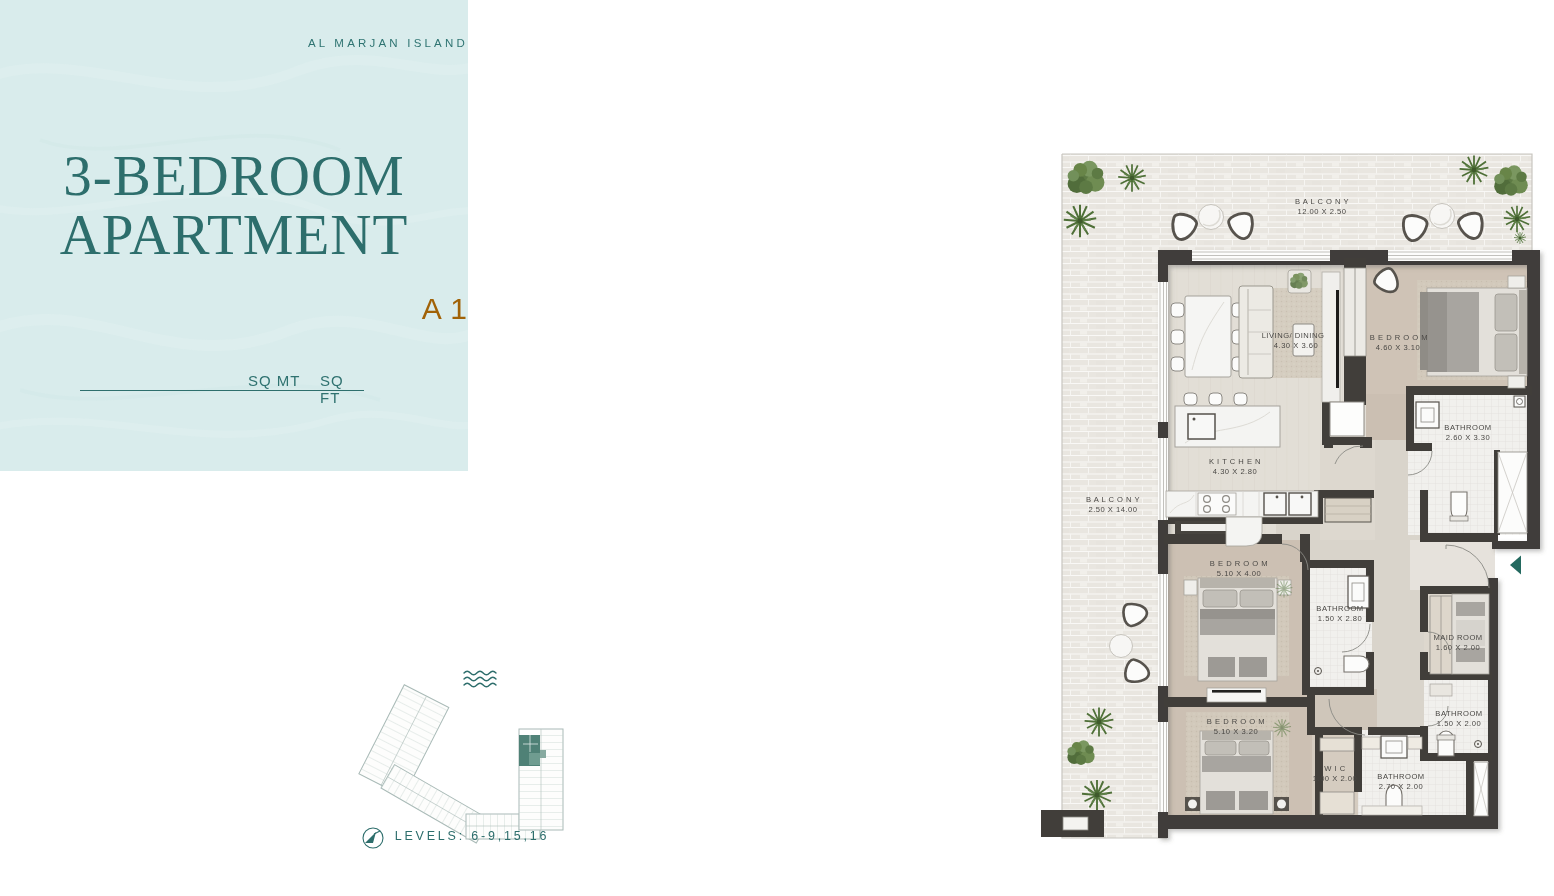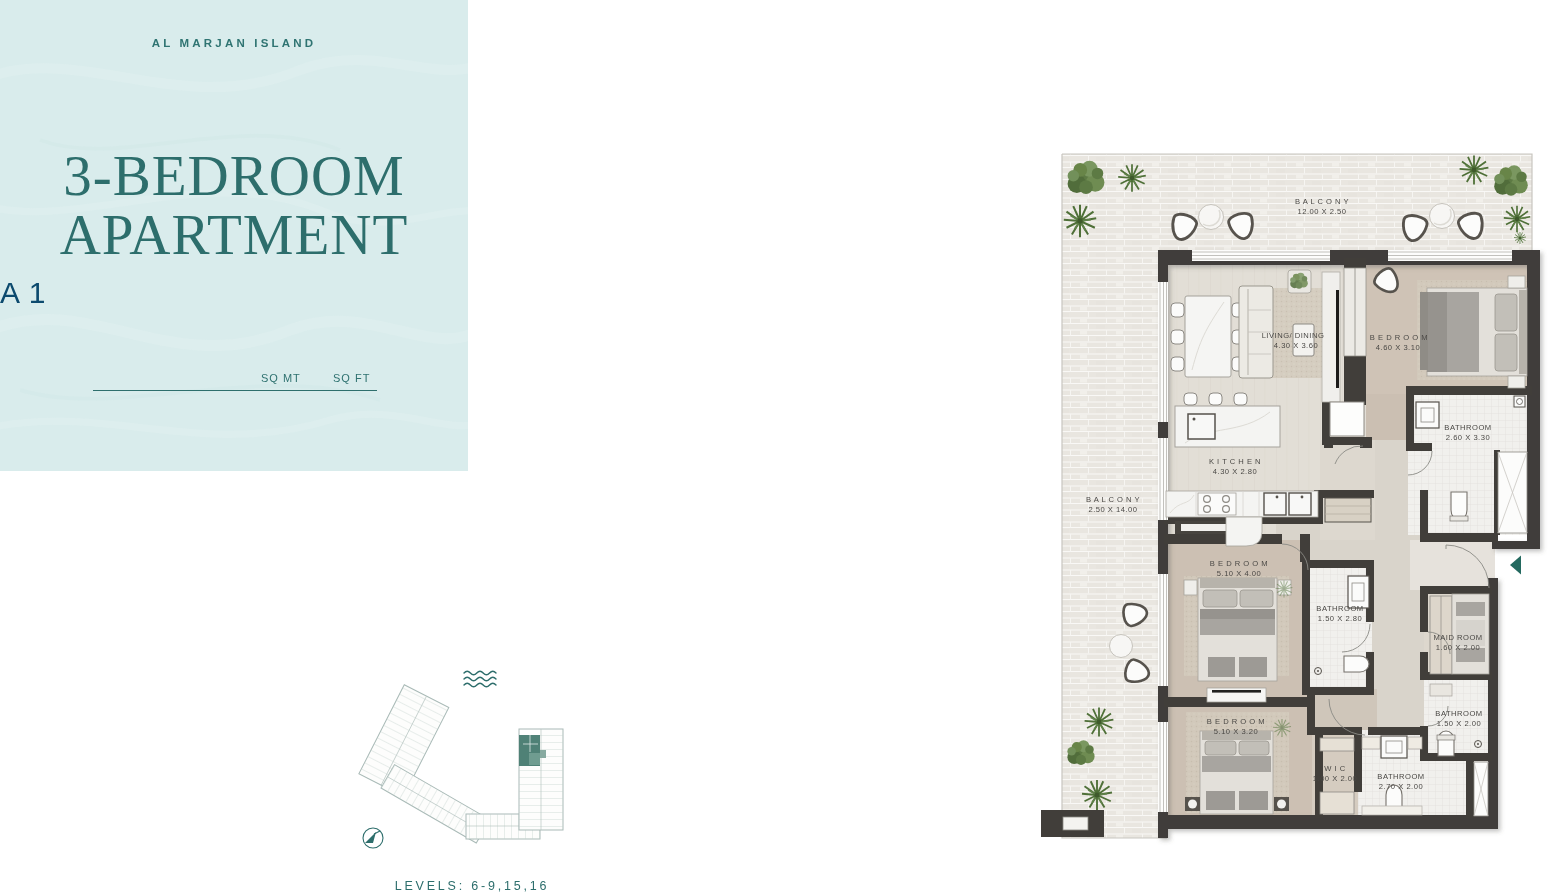--- a/index.html
+++ b/index.html
@@ -1,23 +1,23 @@
 <!DOCTYPE html>
 <html><head>
 <meta charset="utf-8">
 <style>
 html,body{margin:0;padding:0;width:1554px;height:896px;background:#ffffff;overflow:hidden;font-family:"Liberation Sans",sans-serif}
 #panel{position:absolute;left:0;top:0;width:468px;height:471px;background:#d9ecec;overflow:hidden}
-#brand{position:absolute;left:0;top:37px;width:468px;text-align:center;font-size:11.5px;letter-spacing:3.2px;color:#2f7472;font-weight:bold}
+#brand{position:absolute;left:0;top:37px;width:468px;text-align:right;font-size:11.5px;letter-spacing:3.2px;color:#2f7472;font-weight:normal}
 #title{position:absolute;left:0;top:146px;width:468px;text-align:center;font-family:Liberation Serif, serif;font-weight:400;font-size:57px;line-height:59px;letter-spacing:1px;color:#2d6e6c}
-#unit{position:absolute;left:0;top:276px;width:468px;text-align:left;font-size:30px;letter-spacing:1px;color:#0c4a6e}
-#tbl{position:absolute;left:93px;top:372px;width:284px;color:#2f7270;font-size:11px;letter-spacing:1px}
+#unit{position:absolute;left:0;top:292px;width:468px;text-align:right;font-size:30px;letter-spacing:1px;color:#a16207}
+#tbl{position:absolute;left:80px;top:372px;width:284px;color:#2f7270;font-size:15px;letter-spacing:1px}
 .trow{position:relative;height:20px}
 .hl{border-top:1.6px solid #2e6f6d}
-#lvl{position:absolute;left:327px;top:879px;width:290px;text-align:center;font-size:12.5px;letter-spacing:2.8px;color:#2d6e6c;font-weight:500}
+#lvl{position:absolute;left:327px;top:829px;width:290px;text-align:center;font-size:12.5px;letter-spacing:2.8px;color:#2d6e6c;font-weight:500}
 text{font-family:"Liberation Sans",sans-serif}
 .rl{font-size:7.6px;letter-spacing:.5px;fill:#4a4845}
 </style>
 </head>
 <body>
 
 <div id="panel">
 
 <svg width="468" height="471" style="position:absolute;left:0;top:0">
 <g fill="none" stroke="#e6f3f2" opacity="0.35">

